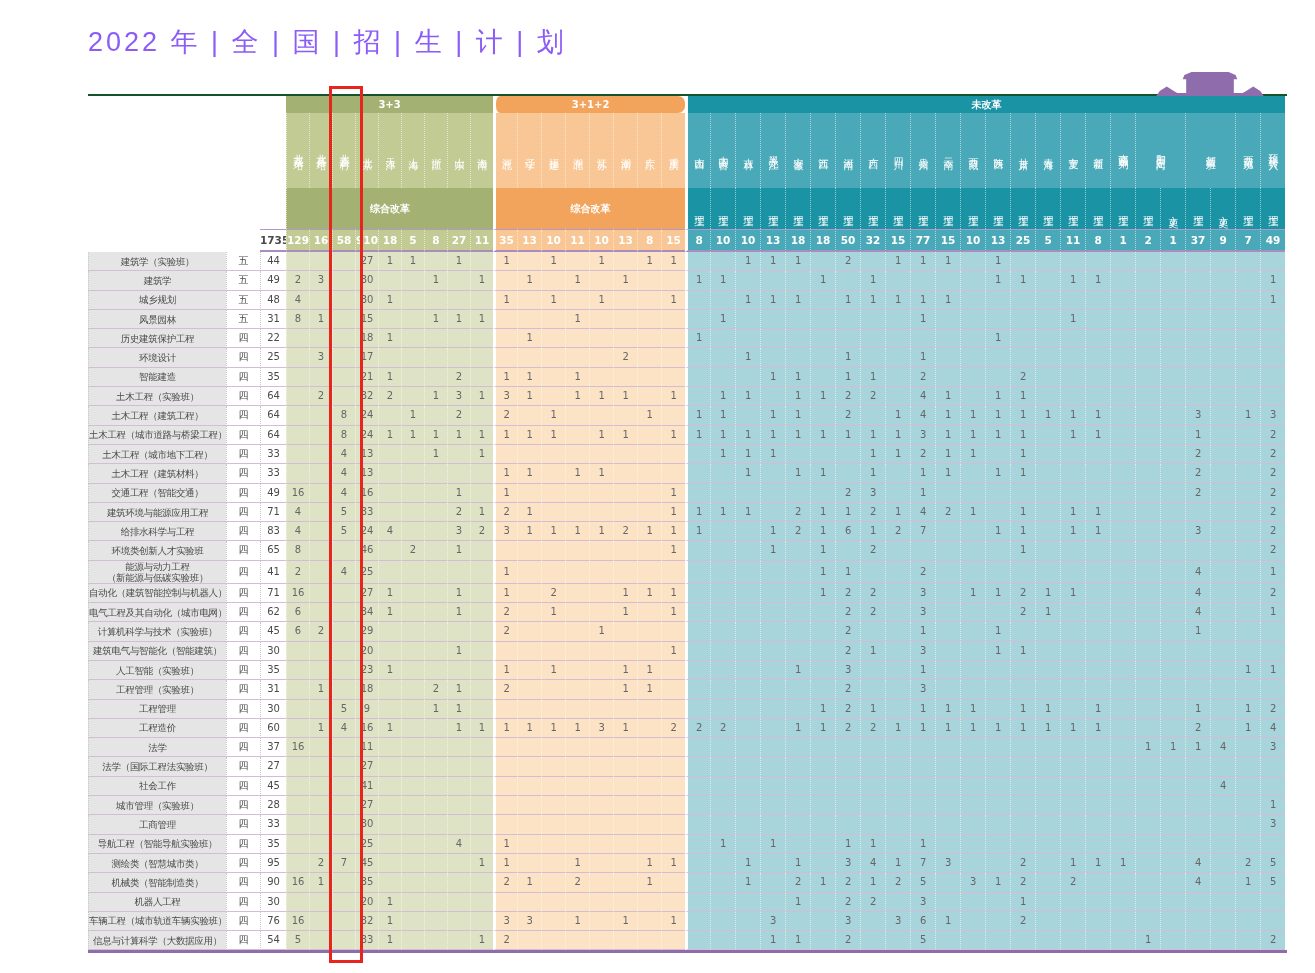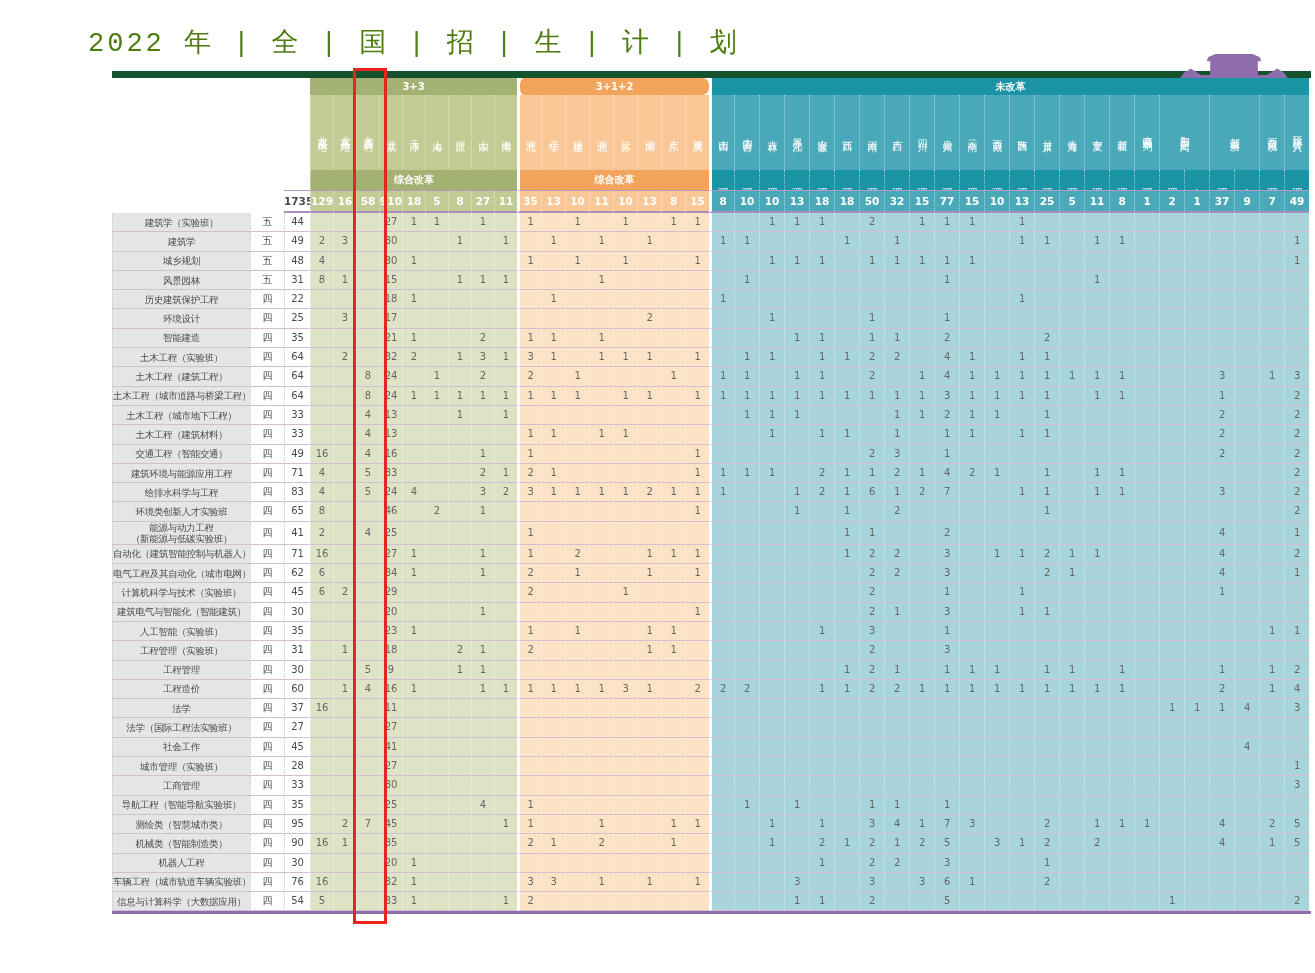--- a/index.html
+++ b/index.html
@@ -1,31 +1,31 @@
 <!DOCTYPE html>
 <html><head>
 <meta charset="utf-8">
 <style>
   html,body{margin:0;padding:0;background:#fff;}
   .page{position:relative;width:1315px;height:973px;background:#fff;overflow:hidden;
         font-family:"DejaVu Sans",sans-serif;color:#4f4f4f;}
-  .page-title{position:absolute;left:88px;top:24px;font-family:Liberation Mono, monospace;
-        font-size:27px;letter-spacing:3px;color:#4d7c0f;}
+  .page-title{position:absolute;left:88px;top:24px;font-family:Liberation Sans, sans-serif;
+        font-size:27px;letter-spacing:3px;color:#8b5cf6;}
   
-  .table-wrap{position:absolute;left:88px;top:71px;width:1199px;
-        border-top:7px solid #14532d;border-bottom:3px solid #8f6cab;margin-left:24px;}
+  .table-wrap{position:absolute;left:88px;top:94px;width:1199px;
+        border-top:2px solid #14532d;border-bottom:3px solid #8f6cab;}
   .building-top{position:absolute;right:2px;top:-29px;height:29px;width:150px;}
   .red-box{position:absolute;left:241px;top:-10px;width:28px;height:calc(100% + 17px);
         border:3px solid #e8251c;pointer-events:none;z-index:5;}
   table{border-collapse:separate;border-spacing:0;table-layout:fixed;width:1197px;}
   th,td{box-sizing:border-box;overflow:hidden;padding:0;font-weight:normal;}
   
   thead tr:nth-child(1) th{height:17px;font-size:10px;font-weight:bold;color:#fff;}
   thead tr:nth-child(2) th{height:75px;font-size:10px;color:#fff;vertical-align:middle;}
-  thead tr:nth-child(3) th{height:20px;font-size:10px;color:#fff;}
+  thead tr:nth-child(3) th{height:41px;font-size:10px;color:#fff;}
   thead tr:nth-child(4) td{height:23px;font-size:10.5px;color:#fff;text-align:center;
         border-top:1px solid #b497c9;border-bottom:2px solid #a98cc0;font-weight:bold;}
   .hlabel{background:#fff;color:#555;font-size:11px;vertical-align:middle;text-align:center;}
   .vt{writing-mode:vertical-rl;text-orientation:upright;letter-spacing:2px;margin:0 auto;}
   th .vt{display:inline-block;}
   .g-green{background:#a3b272;} .g-orange{background:#f2a45c;border-radius:7px;} .g-teal{background:#1a93a5;}
   .p-green{background:#c2cb94;} .p-orange{background:#f8c795;} .p-teal{background:#4aa9b8;}
   .s-green{background:#a3b272;font-weight:bold;} .s-orange{background:#f2a45c;font-weight:bold;}
   .s-teal{background:#1a93a5;font-size:9px;}
   .t-green{background:#c2cb94;} .t-orange{background:#f8c795;} .t-teal{background:#4aa9b8;}

